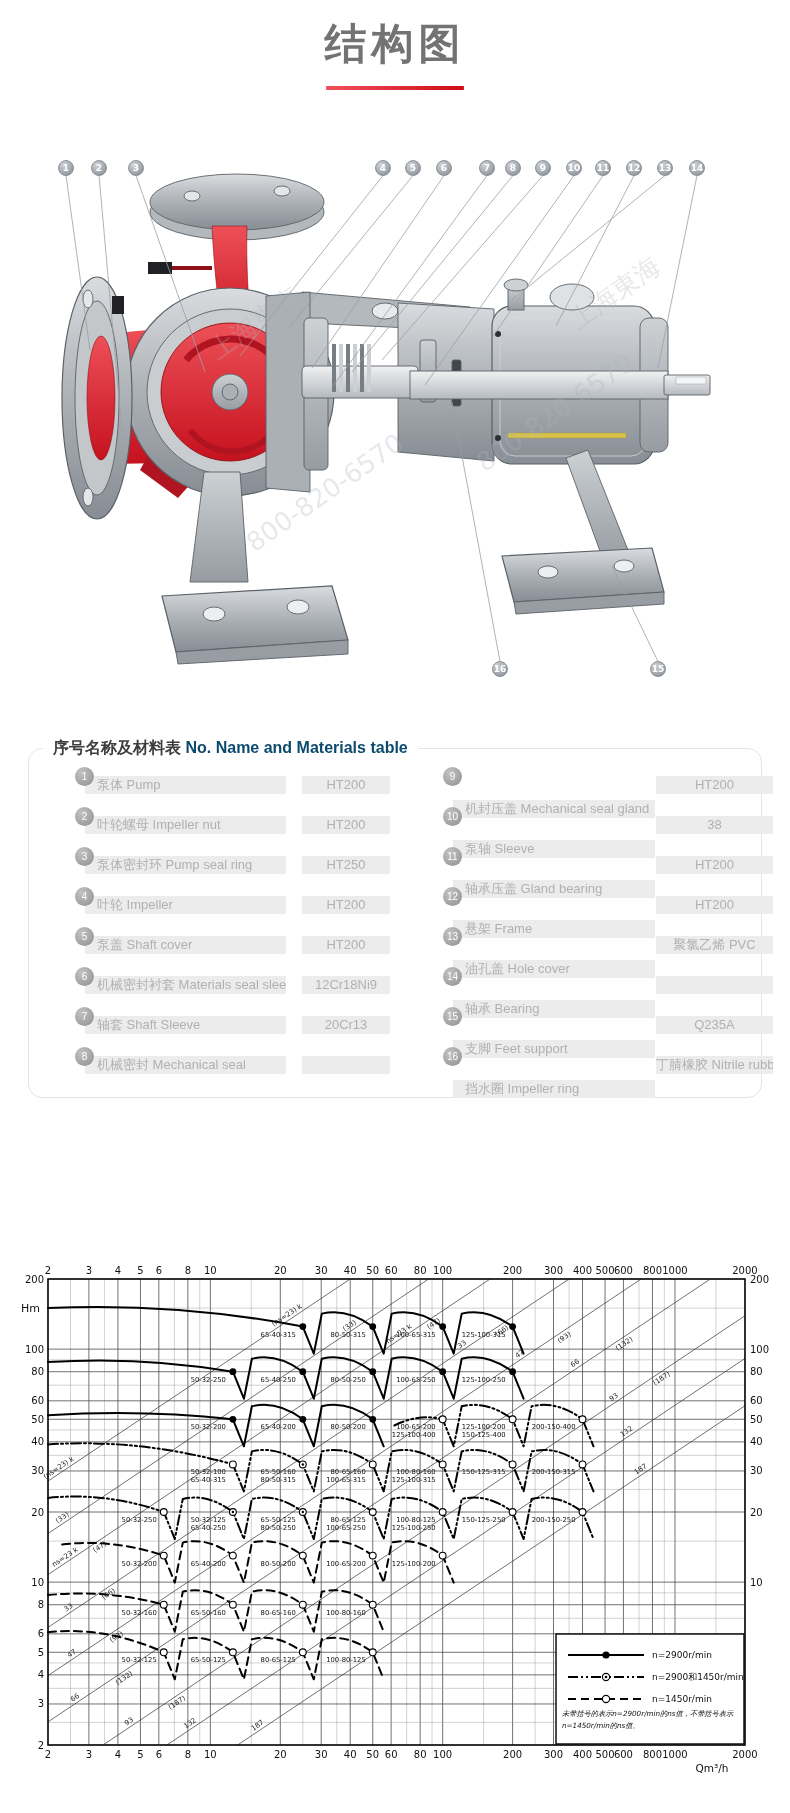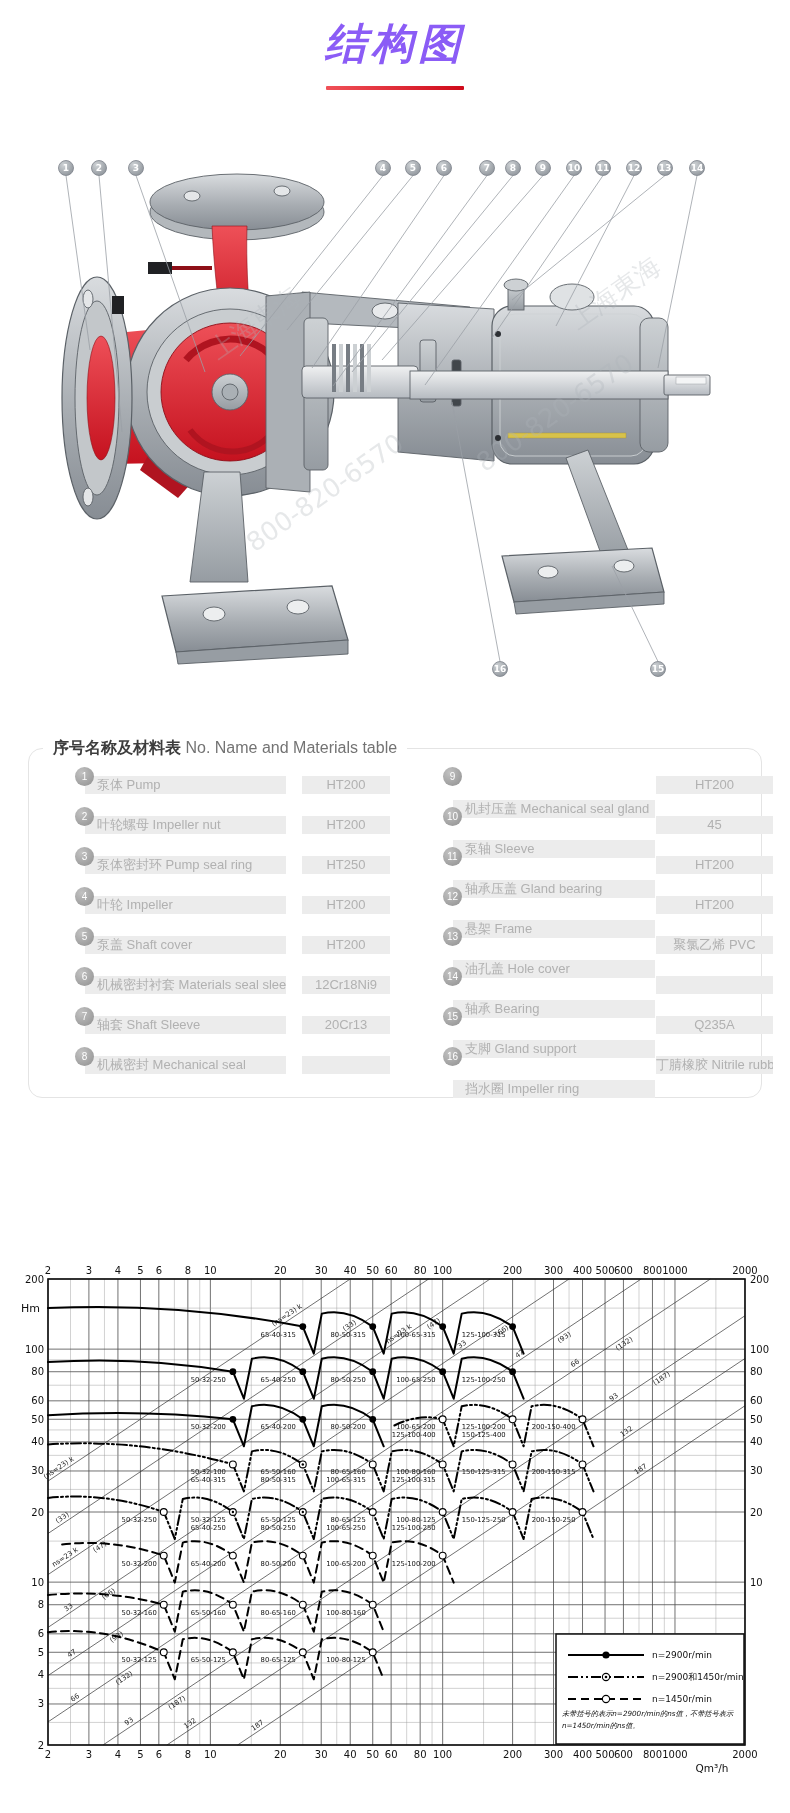--- a/index.html
+++ b/index.html
@@ -1,20 +1,20 @@
 <!DOCTYPE html>
 <html><head>
 <meta charset="utf-8">
 <style>
   html,body{margin:0;padding:0;background:#fff;}
   .page{position:relative;width:790px;height:1813px;margin:0 auto;background:#fff;
         font-family:"Liberation Sans",sans-serif;overflow:hidden;}
   .sec-head{position:absolute;left:0;width:100%;text-align:center;}
   #structure-head{top:16px;} #spectrum-head{top:1134px;}
-  .sec-title{font-size:42px;font-weight:bold;color:#8b5cf6;letter-spacing:5px;font-style:italic;}
+  .sec-title{font-size:42px;font-weight:bold;color:#737373;letter-spacing:5px;}
   .red-bar{width:138px;height:4px;margin:14px auto 0;border-radius:1px;
            background:linear-gradient(90deg,#f05158,#cf0a1a);}
   #pump-svg{position:absolute;left:40px;top:135px;width:710px;height:555px;}
   #chart-svg{position:absolute;left:10px;top:1238px;width:780px;height:575px;}
   .tablebox{position:absolute;left:28px;top:748px;width:732px;height:348px;
             border:1px solid #e4e4e4;border-radius:14px;}
   .tablebox-title{position:absolute;top:-11px;left:14px;background:#fff;padding:0 10px;
                   font-size:16px;color:#3d3d3d;font-weight:bold;white-space:nowrap;}
   .mt-col{position:absolute;top:18px;}
   .mt-col.left{left:46px;} .mt-col.right{left:414px;}
@@ -205,21 +205,21 @@
         </g>
         <g>
           <line x1="500" y1="661.5" x2="452" y2="402" stroke="#9aa0a6" stroke-width="0.8"></line>
           <circle cx="500" cy="669" r="7.5" fill="url(#gc)" stroke="#7c828a" stroke-width="0.8"></circle>
           <text x="500" y="672.2" font-size="9" font-weight="bold" fill="#ffffff" text-anchor="middle">16</text>
         </g>
       </g>
   </svg>
 
   <div class="tablebox">
-    <div class="tablebox-title"><span>序号名称及材料表</span> <span style="font-weight:normal;color:#737373;">No. Name and Materials table</span></div>
+    <div class="tablebox-title"><span>序号名称及材料表</span> <span style="font-weight:bold;color:#0c4a6e;">No. Name and Materials table</span></div>
     <div class="mt-col left" id="mt-left">
         <div class="mt-row">
           <span class="badge">1</span>
           <span class="nbar">泵体 Pump</span>
           <span class="mbar">HT200</span>
         </div>
         <div class="mt-row">
           <span class="badge">2</span>
           <span class="nbar">叶轮螺母 Impeller nut</span>
           <span class="mbar">HT200</span>
@@ -257,21 +257,21 @@
       </div>
     <div class="mt-col right" id="mt-right">
         <div class="mt-row">
           <span class="badge">9</span>
           <span class="nbar">机封压盖 Mechanical seal gland</span>
           <span class="mbar">HT200</span>
         </div>
         <div class="mt-row">
           <span class="badge">10</span>
           <span class="nbar">泵轴 Sleeve</span>
-          <span class="mbar">45</span>
+          <span class="mbar">38</span>
         </div>
         <div class="mt-row">
           <span class="badge">11</span>
           <span class="nbar">轴承压盖 Gland bearing</span>
           <span class="mbar">HT200</span>
         </div>
         <div class="mt-row">
           <span class="badge">12</span>
           <span class="nbar">悬架 Frame</span>
           <span class="mbar">HT200</span>
@@ -281,21 +281,21 @@
           <span class="nbar">油孔盖 Hole cover</span>
           <span class="mbar">聚氯乙烯 PVC</span>
         </div>
         <div class="mt-row">
           <span class="badge">14</span>
           <span class="nbar">轴承 Bearing</span>
           <span class="mbar"></span>
         </div>
         <div class="mt-row">
           <span class="badge">15</span>
-          <span class="nbar">支脚 Gland support</span>
+          <span class="nbar">支脚 Feet support</span>
           <span class="mbar">Q235A</span>
         </div>
         <div class="mt-row">
           <span class="badge">16</span>
           <span class="nbar">挡水圈 Impeller ring</span>
           <span class="mbar">丁腈橡胶 Nitrile rubber</span>
         </div>
       </div>
   </div>
 

